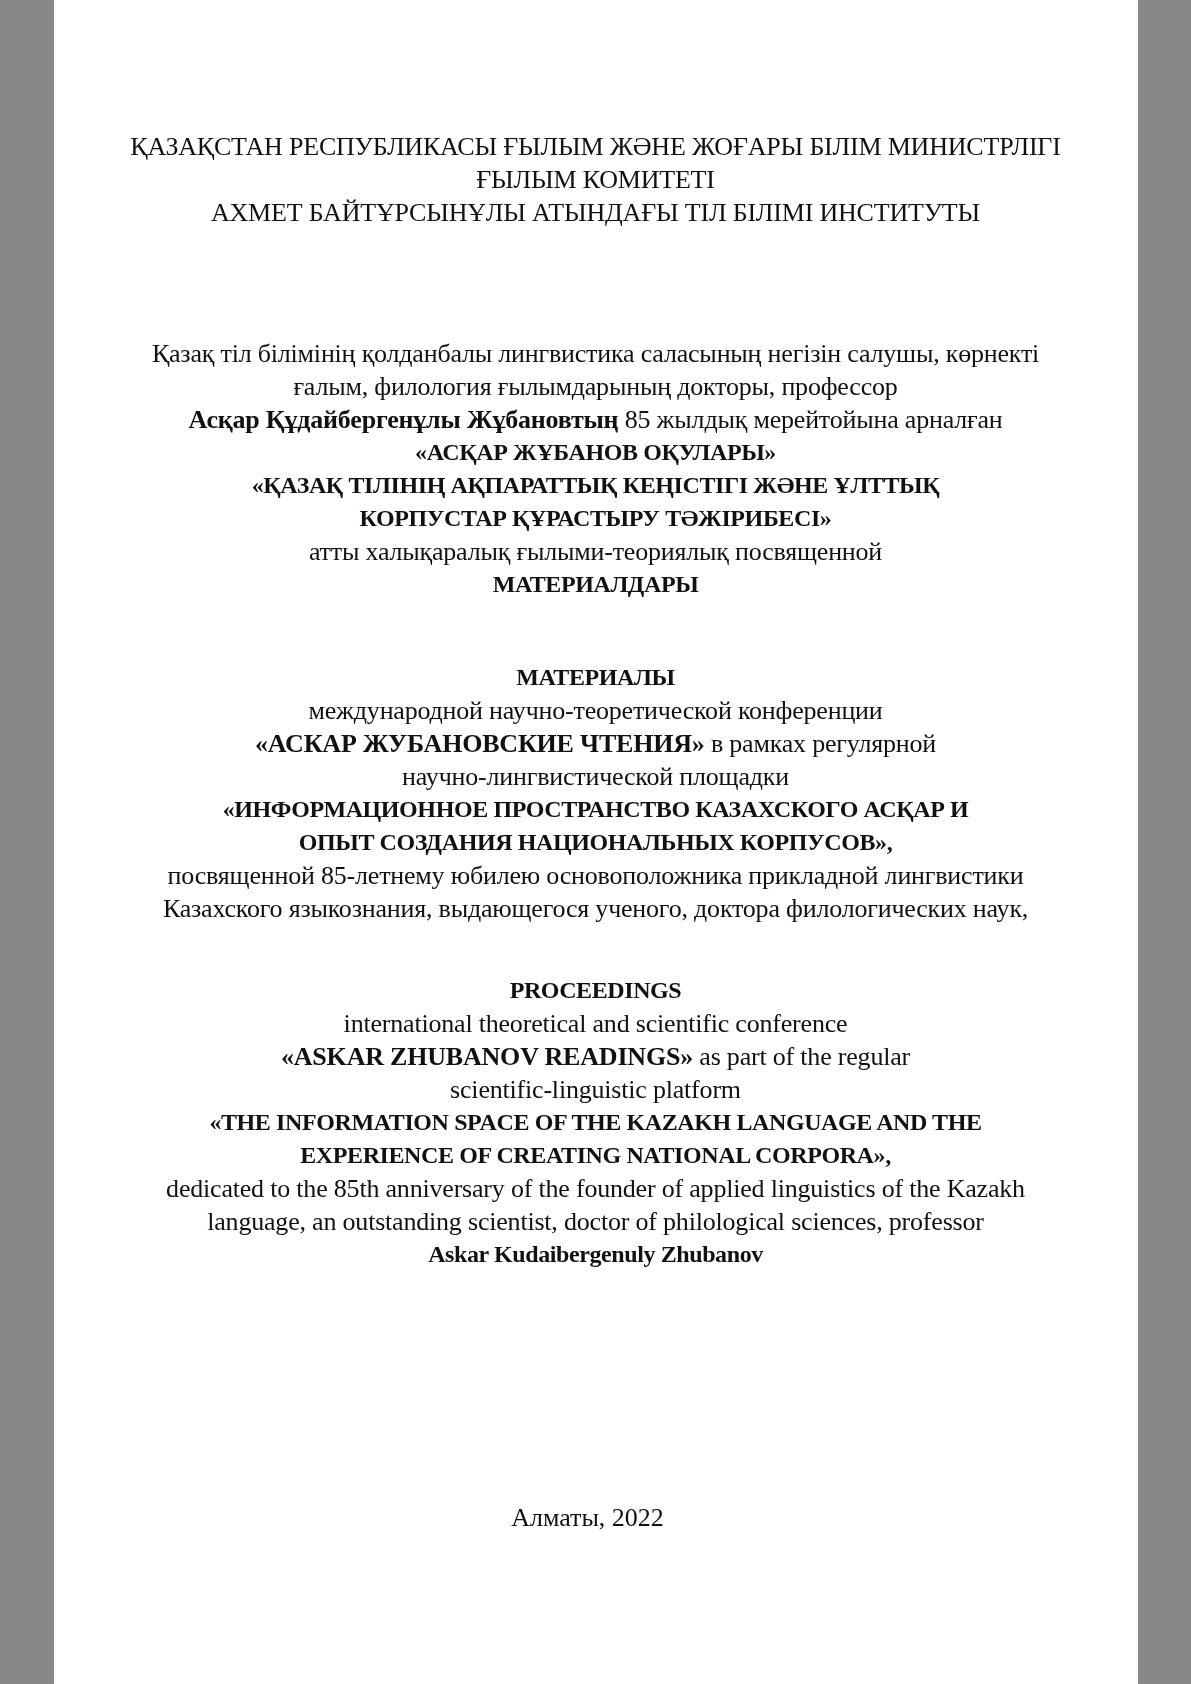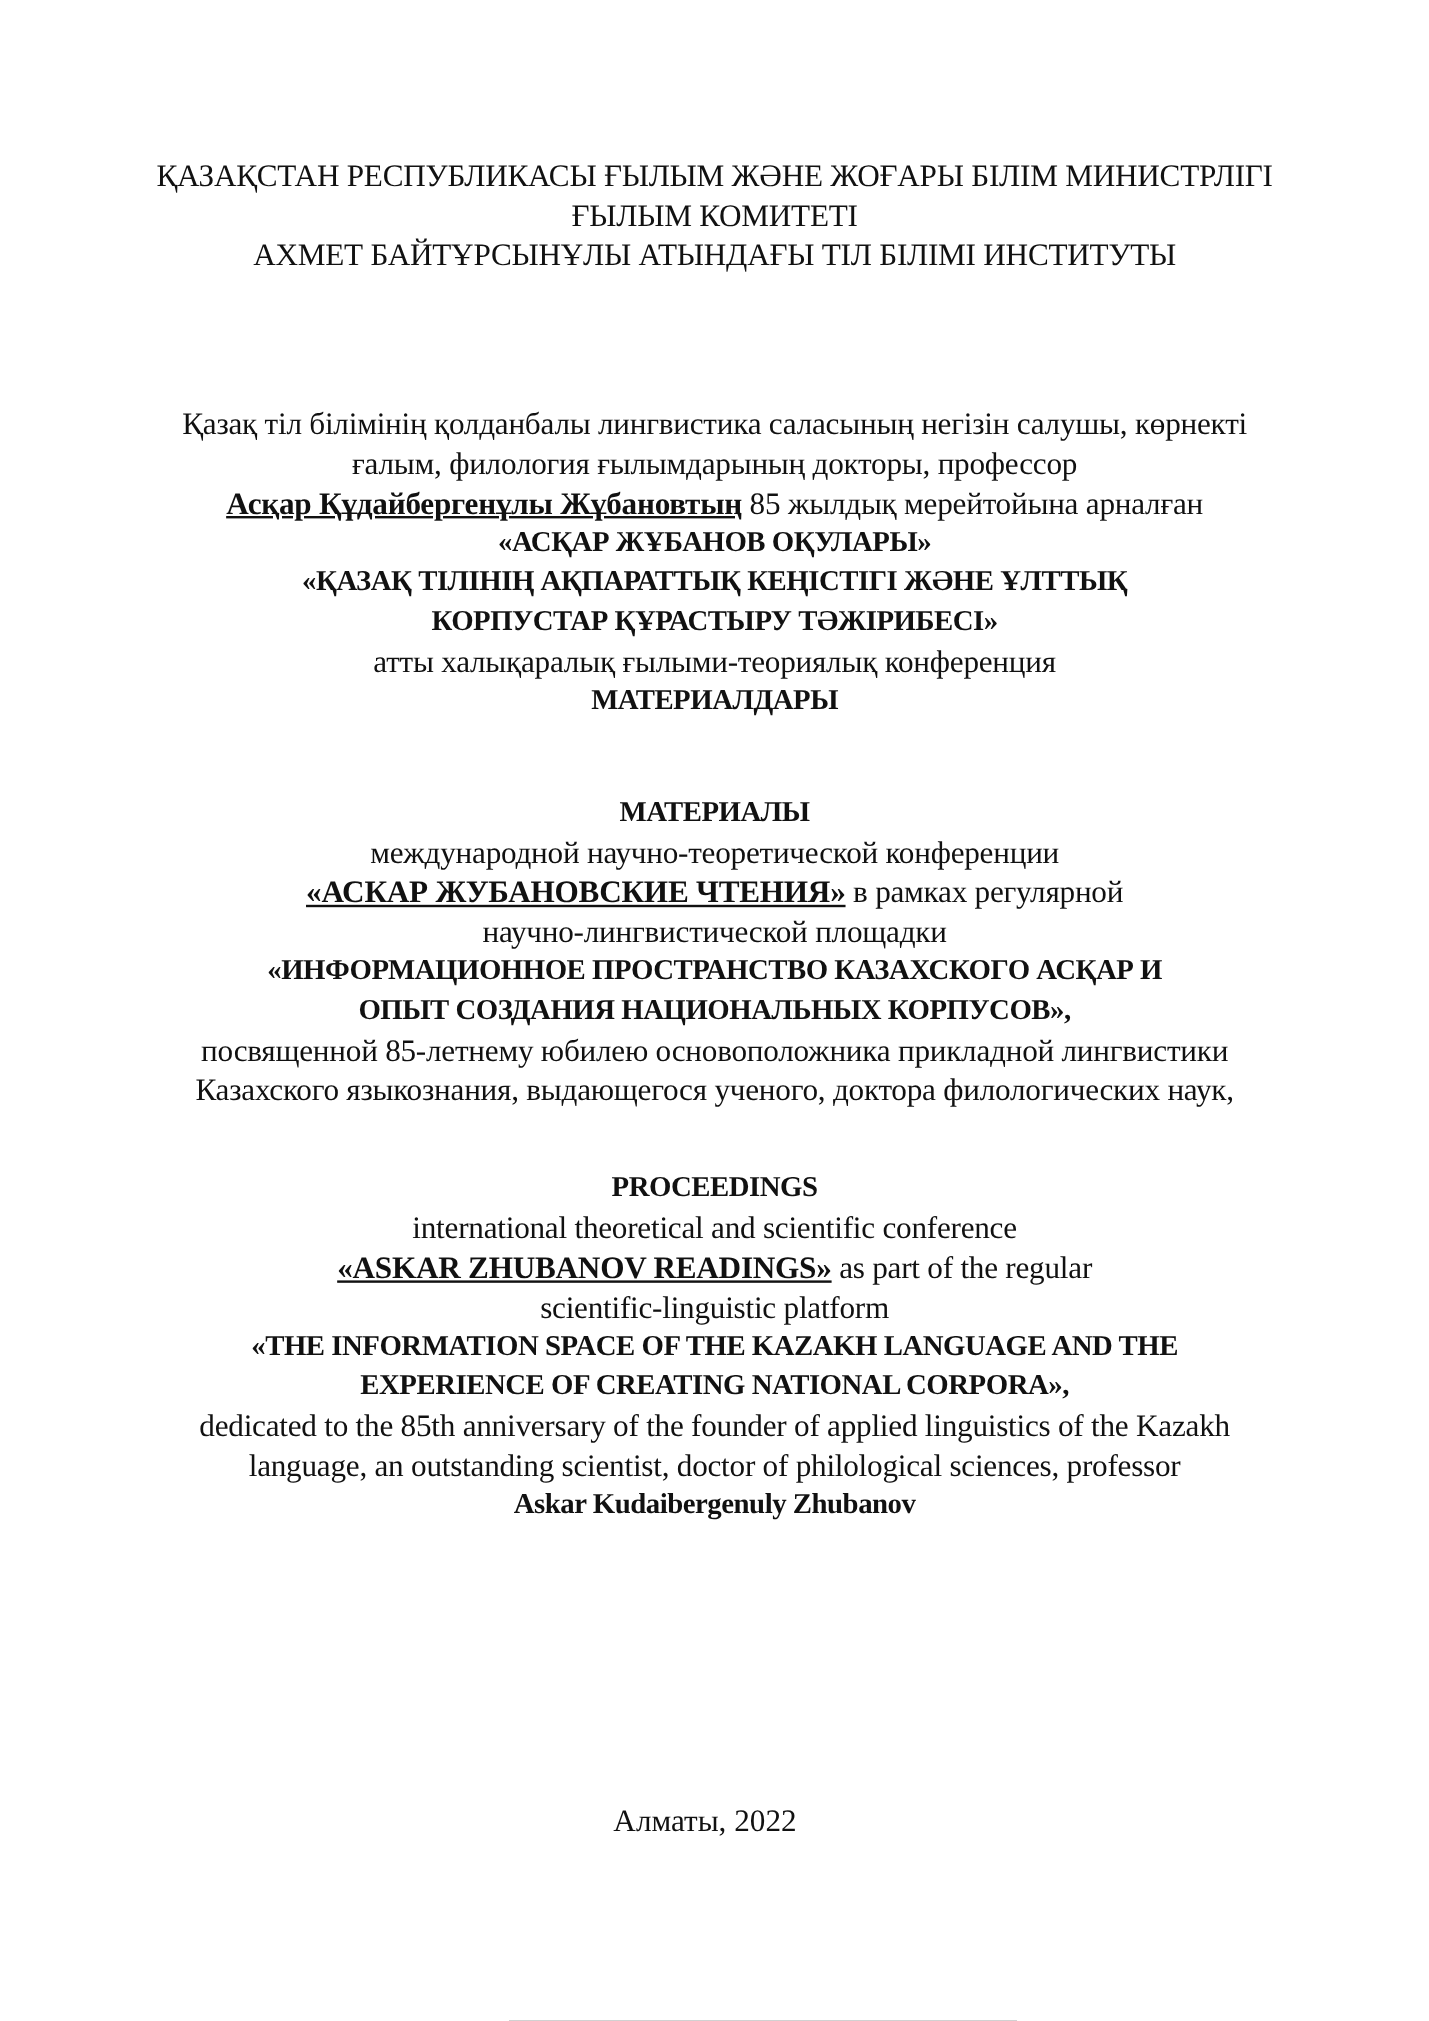--- a/index.html
+++ b/index.html
@@ -1,18 +1,18 @@
 <!DOCTYPE html>
 <html><head>
 <meta charset="utf-8">
 <style>
   html, body { margin: 0; padding: 0; background: #888; }
   .page {
     position: relative;
-    width: 1191px;
+    width: 1084px;
     height: 1684px;
     margin: 0 auto;
     background: #ffffff;
     color: #111111;
     font-family: "Liberation Serif", "DejaVu Serif", serif;
     overflow: hidden;
   }
   .content {
     padding-top: 130px;
     text-align: center;
@@ -21,21 +21,21 @@
     font-size: 26px;
     line-height: 33px;
     white-space: nowrap;
     letter-spacing: -0.2px;
   }
   .tl {
     font-size: 24px;
     font-weight: bold;
     letter-spacing: -0.4px;
   }
-  .b { font-weight: bold; text-decoration: underline; }
+  .b { font-weight: bold; }
   .sec-kazakh  { margin-top: 108px; }
   .sec-russian { margin-top: 60px; }
   .sec-english { margin-top: 49px; }
   .footer {
     position: absolute;
     left: 0;
     right: 16px;
     top: 1501px;
     text-align: center;
     font-size: 26px;
@@ -54,21 +54,21 @@
       <div class="ln">АХМЕТ БАЙТҰРСЫНҰЛЫ АТЫНДАҒЫ ТІЛ БІЛІМІ ИНСТИТУТЫ</div>
     </section>
 
     <section class="sec-kazakh">
       <div class="ln">Қазақ тіл білімінің қолданбалы лингвистика саласының негізін салушы, көрнекті</div>
       <div class="ln">ғалым, филология ғылымдарының докторы, профессор</div>
       <div class="ln"><span class="b">Асқар Құдайбергенұлы Жұбановтың</span><span> 85 жылдық мерейтойына арналған</span></div>
       <div class="ln tl">«АСҚАР ЖҰБАНОВ ОҚУЛАРЫ»</div>
       <div class="ln tl">«ҚАЗАҚ ТІЛІНІҢ АҚПАРАТТЫҚ КЕҢІСТІГІ ЖӘНЕ ҰЛТТЫҚ</div>
       <div class="ln tl">КОРПУСТАР ҚҰРАСТЫРУ ТӘЖІРИБЕСІ»</div>
-      <div class="ln">атты халықаралық ғылыми-теориялық конференция</div>
+      <div class="ln">атты халықаралық ғылыми-теориялық посвященной</div>
       <div class="ln tl">МАТЕРИАЛДАРЫ</div>
     </section>
 
     <section class="sec-russian">
       <div class="ln tl">МАТЕРИАЛЫ</div>
       <div class="ln">международной научно-теоретической конференции</div>
       <div class="ln"><span class="b">«АСКАР ЖУБАНОВСКИЕ ЧТЕНИЯ»</span><span> в рамках регулярной</span></div>
       <div class="ln">научно-лингвистической площадки</div>
       <div class="ln tl">«ИНФОРМАЦИОННОЕ ПРОСТРАНСТВО КАЗАХСКОГО АСҚАР И</div>
       <div class="ln tl">ОПЫТ СОЗДАНИЯ НАЦИОНАЛЬНЫХ КОРПУСОВ»,</div>

